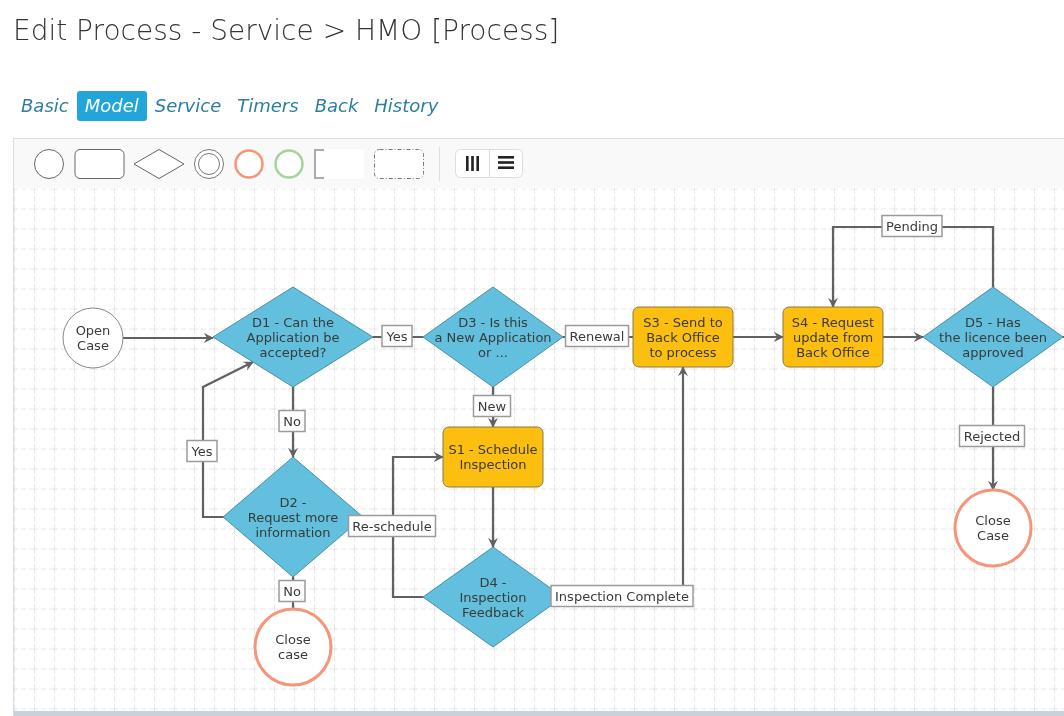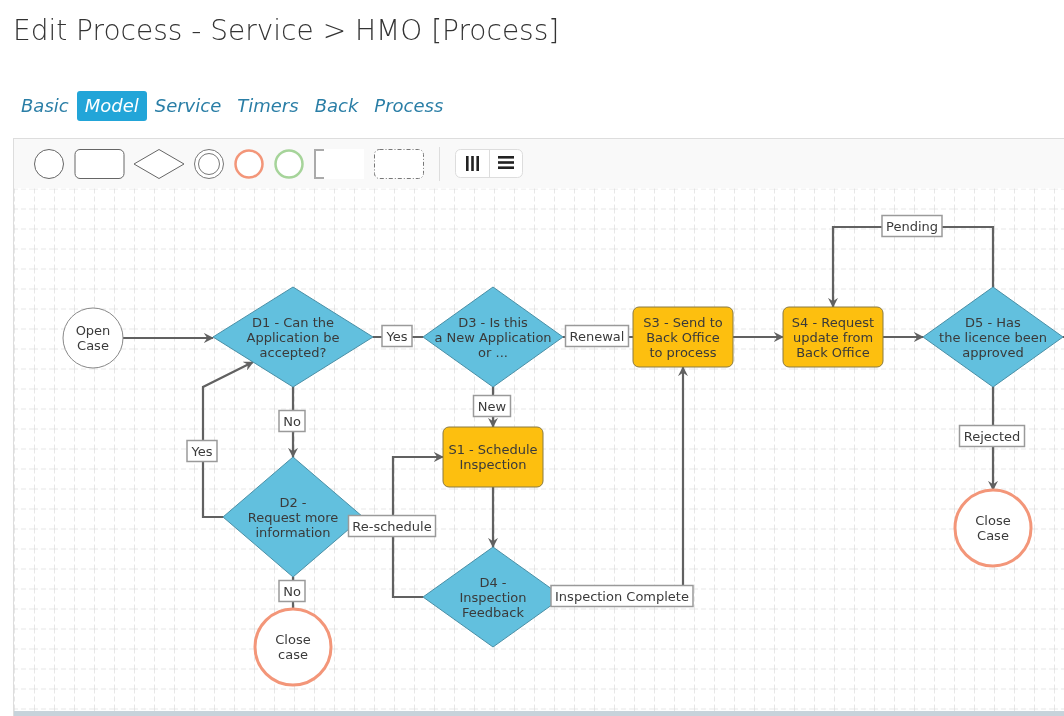--- a/index.html
+++ b/index.html
@@ -18,21 +18,21 @@
 <body>
 
 <div class="page-title">Edit Process - Service &gt; HMO [Process]</div>
 
 <div class="tabs">
   <div class="tab">Basic</div>
   <div class="tab active">Model</div>
   <div class="tab">Service</div>
   <div class="tab">Timers</div>
   <div class="tab">Back</div>
-  <div class="tab">Process</div>
+  <div class="tab">History</div>
 </div>
 
 <div class="canvas-wrap">
   <div class="toolbar">
     <svg width="1060" height="49" style="position:absolute;left:0;top:0">
       <g>
         <circle cx="35" cy="25" r="14.5" fill="#fff" stroke="#666" stroke-width="1"></circle>
       </g>
       <g>
         <rect x="61" y="10.5" width="49" height="29" rx="5" fill="#fff" stroke="#666" stroke-width="1"></rect>

